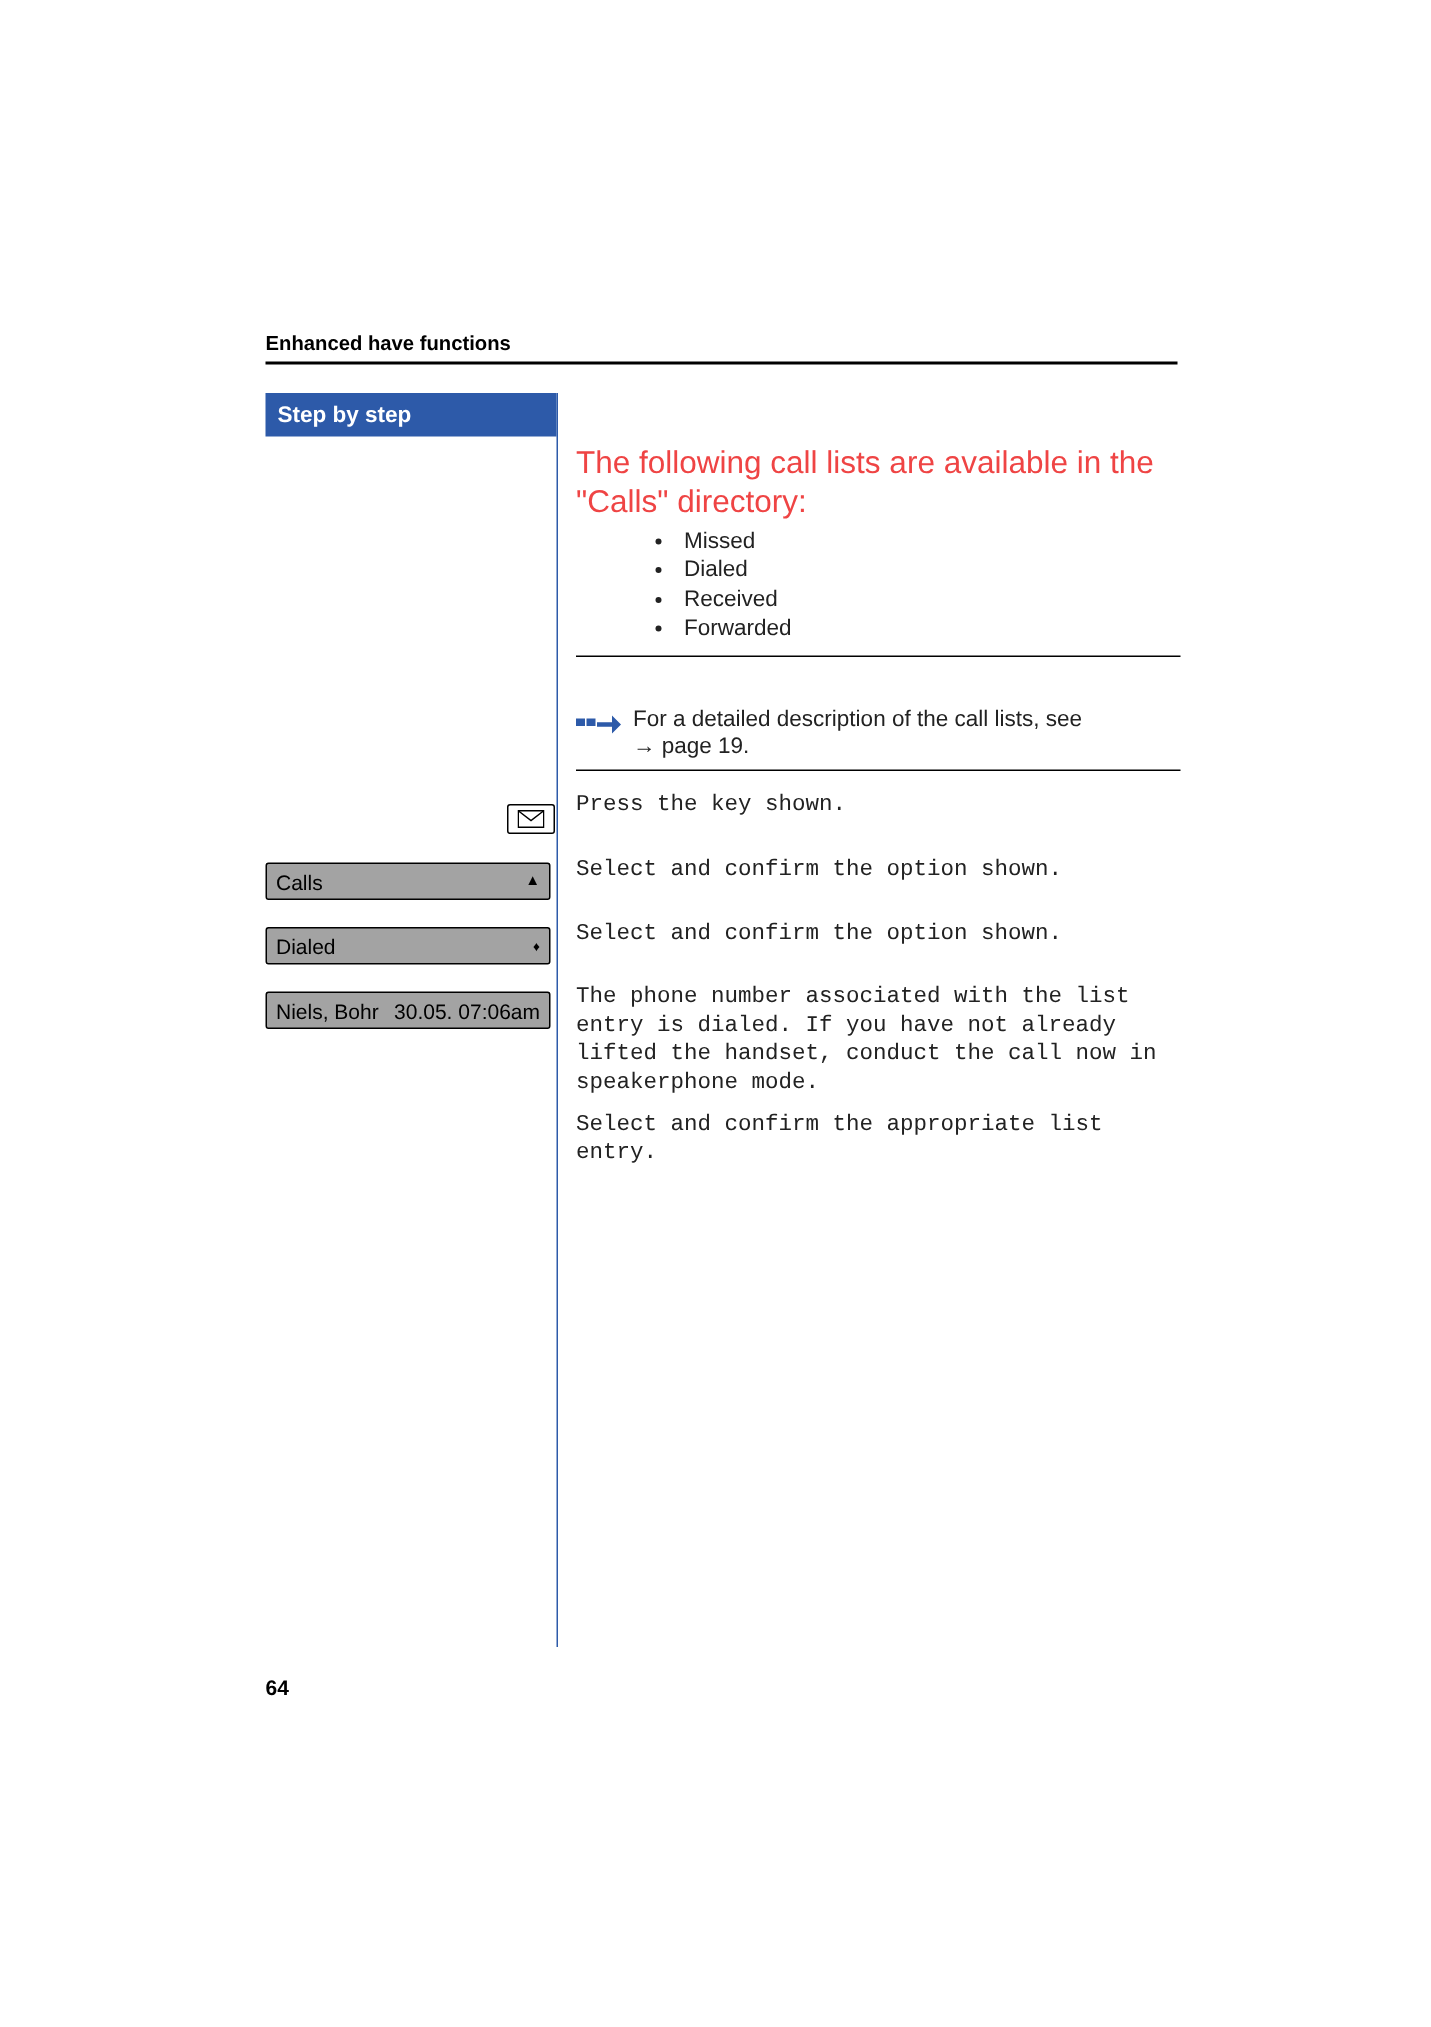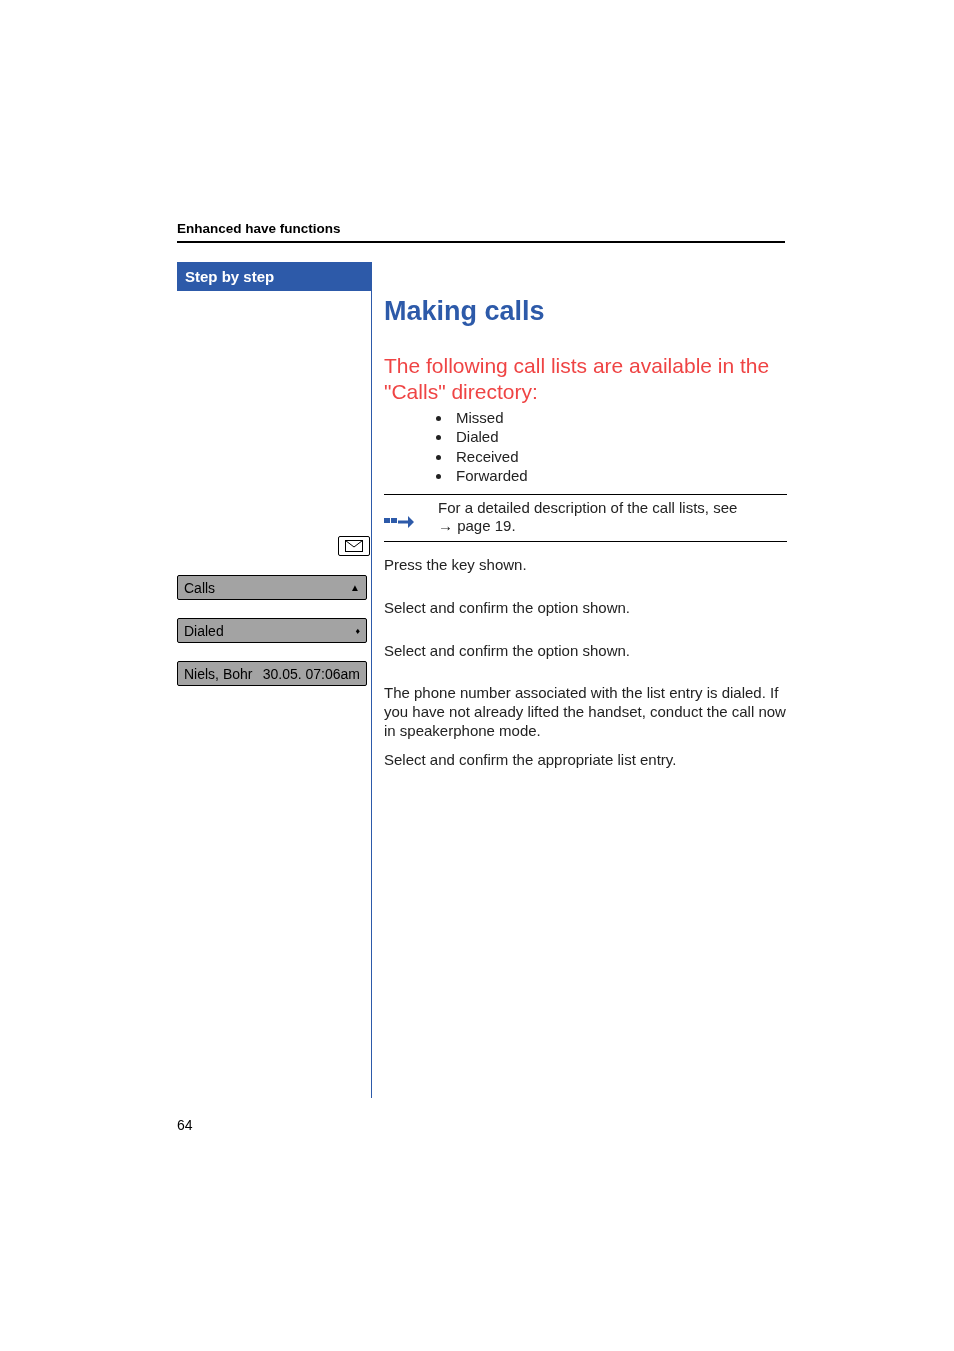--- a/index.html
+++ b/index.html
@@ -89,39 +89,41 @@
     margin-left: 40px;
   }
   .note-block {
     border-top: 1px solid #000;
     border-bottom: 1px solid #000;
     margin: 6px 0 14px 0;
     padding: 4px 0 5px 0;
   }
   .note-inner {
     display: flex;
-    align-items: flex-end;
-    gap: 24px;
+    align-items: flex-start;
+    gap: 8px;
+    margin-top: 29px;
   }
   .note-icon {
     flex: none;
     margin-top: 2px;
   }
   .note-text {
     font-size: 15px;
     line-height: 1.25;
     color: #222;
   }
   .arrow {
     font-family: Arial, sans-serif;
   }
   .step-row {
     display: flex;
     align-items: center;
     margin-bottom: 10px;
+    font-family: Liberation Mono, monospace;
   }
   .step-text {
     font-size: 15px;
     line-height: 1.25;
     color: #222;
   }
   
   .side-item {
     position: absolute;
     left: 177px;
@@ -155,38 +157,37 @@
   }
   .disp-right {
     font-size: 10px;
     margin-left: 4px;
   }
   .page-number {
     position: absolute;
     left: 177px;
     top: 1117px;
     font-size: 14px;
-    font-weight: normal;
+    font-weight: bold;
   }
 </style>
 </head>
 <body>
 
 <div class="page">
 
   <div class="running-head">Enhanced have functions</div>
   <div class="head-rule"></div>
 
   <div class="sidebar">
     <div class="step-banner">Step by step</div>
   </div>
   <div class="side-rule"></div>
 
   <div class="content">
-    <div class="h1">Making calls</div>
 
     <p class="body-text">The following call lists are available in the "Calls" directory:</p>
     <ul class="bullets">
       <li>Missed</li>
       <li>Dialed</li>
       <li>Received</li>
       <li>Forwarded</li>
     </ul>
 
     <div class="note-block">

